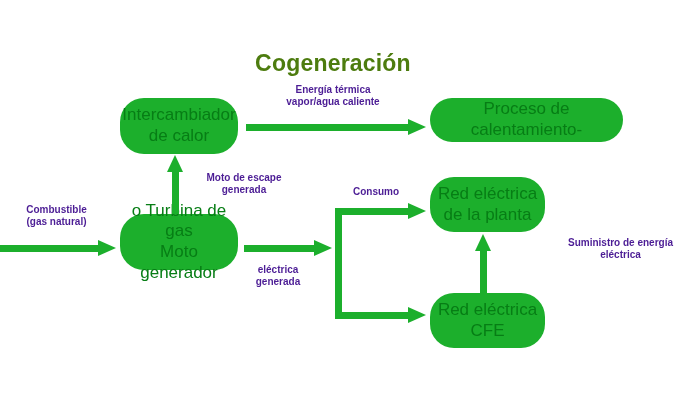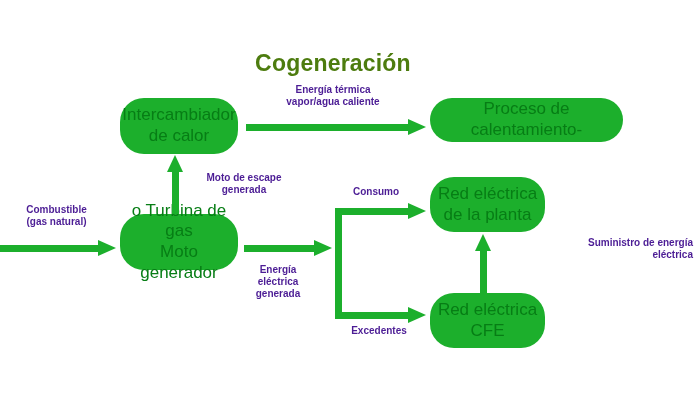--- a/index.html
+++ b/index.html
@@ -28,21 +28,21 @@
   .lbl{
     position:absolute;color:#4c1d95;font-size:10px;line-height:1.18;text-align:center;font-weight:bold;
   }
   .lbl span{display:block;}
   #lbl-energia-termica{left:253px;top:84px;width:160px;}
   #lbl-gases{left:184px;top:172px;width:120px;}
   #lbl-combustible{left:9px;top:204px;width:95px;}
   #lbl-energia-electrica{left:240px;top:264px;width:76px;}
   #lbl-consumo{left:333px;top:186px;width:86px;}
   #lbl-excedentes{left:330px;top:325px;width:98px;}
-  #lbl-suministro{left:548px;top:237px;width:145px;text-align:right;}
+  #lbl-suministro{left:548px;top:237px;width:145px;text-align:center;}
   
   .line{position:absolute;background:#1CAF2C;}
   .head-right{
     position:absolute;width:0;height:0;
     border-top:8px solid transparent;border-bottom:8px solid transparent;
     border-left:18px solid #1CAF2C;
   }
   .head-up{
     position:absolute;width:0;height:0;
     border-left:8px solid transparent;border-right:8px solid transparent;
@@ -112,27 +112,25 @@
     <span>Moto de escape</span>
     <span>generada</span>
   </div>
 
   <div class="lbl" id="lbl-combustible">
     <span>Combustible</span>
     <span>(gas natural)</span>
   </div>
 
   <div class="lbl" id="lbl-energia-electrica">
-    <span>Energía</span>
     <span>eléctrica</span>
     <span>generada</span>
   </div>
 
   <div class="lbl" id="lbl-consumo">Consumo</div>
 
-  <div class="lbl" id="lbl-excedentes">Excedentes</div>
 
   <div class="lbl" id="lbl-suministro">
     <span>Suministro de energía</span>
     <span>eléctrica</span>
   </div>
 
 </div>
 
 </body></html>

